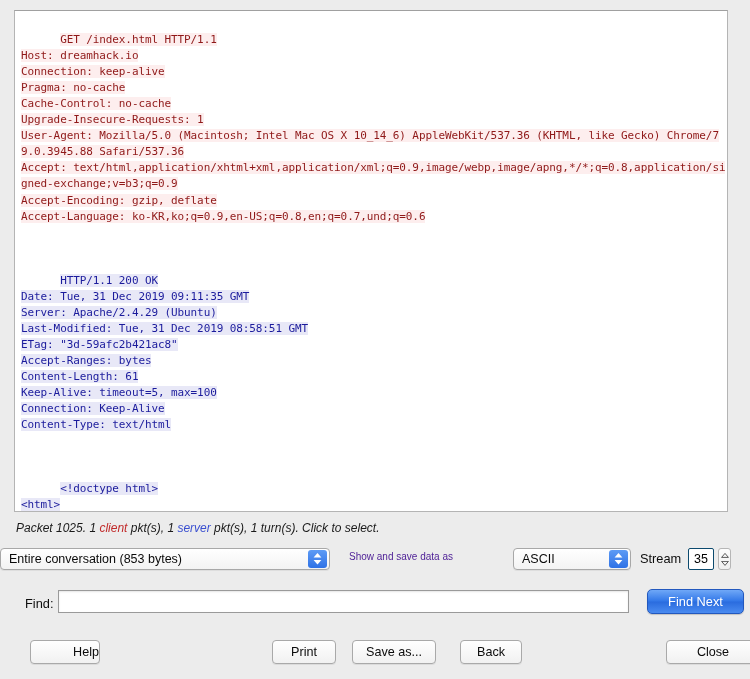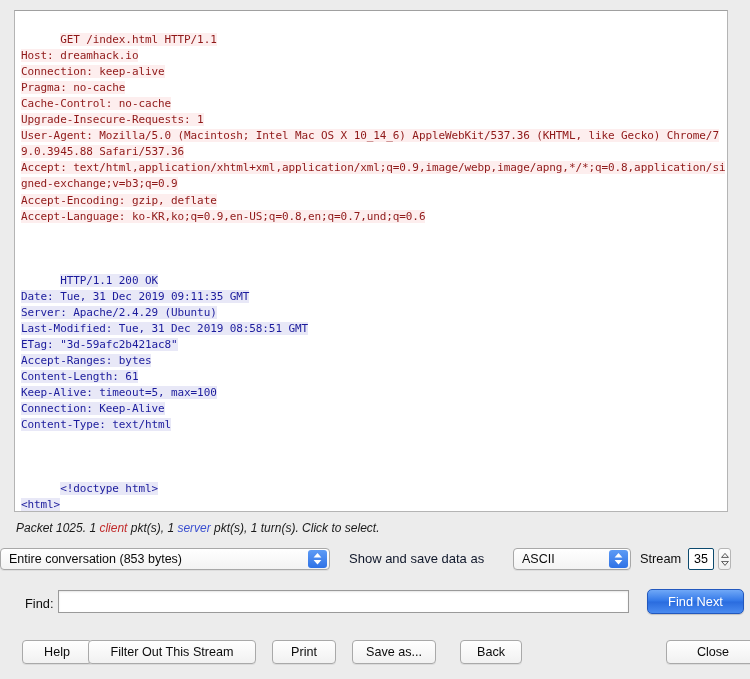--- a/index.html
+++ b/index.html
@@ -132,22 +132,22 @@
     position: absolute;
     left: 0;
     top: 2px;
     width: 330px;
   }
 
   .convo-caption {
     position: absolute;
     left: 349px;
     top: 5px;
-    font-size: 13px;
-    color: #0f172a;
+    font-size: 10px;
+    color: #4c1d95;
     white-space: nowrap;
   }
 
   #format-popup {
     position: absolute;
     left: 513px;
     top: 2px;
     width: 118px;
     align-items: flex-end;
   }
@@ -263,21 +263,21 @@
     box-sizing: border-box;
     box-shadow: 0 1px 0 rgba(0,0,0,0.07);
     font-family: "Liberation Sans", sans-serif;
     font-size: 12.6px;
     color: #0b0b0b;
     text-align: center;
     line-height: 22px;
     white-space: nowrap;
     cursor: default;
   }
-  #btn-help           { left: 8px;   width: 70px; }
+  #btn-help           { left: 16px;   width: 70px; text-align: right; }
   #btn-filter-out     { left: 74px;  width: 168px; }
   #btn-print          { left: 258px; width: 64px; }
   #btn-save-as        { left: 338px; width: 84px; }
   #btn-back           { left: 446px; width: 62px; }
   #btn-close          { left: 652px; width: 94px; }
 </style>
 </head>
 <body>
 
 <div class="window">
@@ -361,20 +361,19 @@
   </div>
 
   <div class="row-find">
     <div class="find-label">Find:</div>
     <input class="find-input" type="text" placeholder="" style="">
     <div class="find-next-btn">Find Next</div>
   </div>
 
   <div class="row-buttons">
     <div class="btn" id="btn-help">Help</div>
-    <div class="btn" id="btn-filter-out">Filter Out This Stream</div>
     <div class="btn" id="btn-print">Print</div>
     <div class="btn" id="btn-save-as">Save as...</div>
     <div class="btn" id="btn-back">Back</div>
     <div class="btn" id="btn-close">Close</div>
   </div>
 
 </div>
 
 </body></html>

